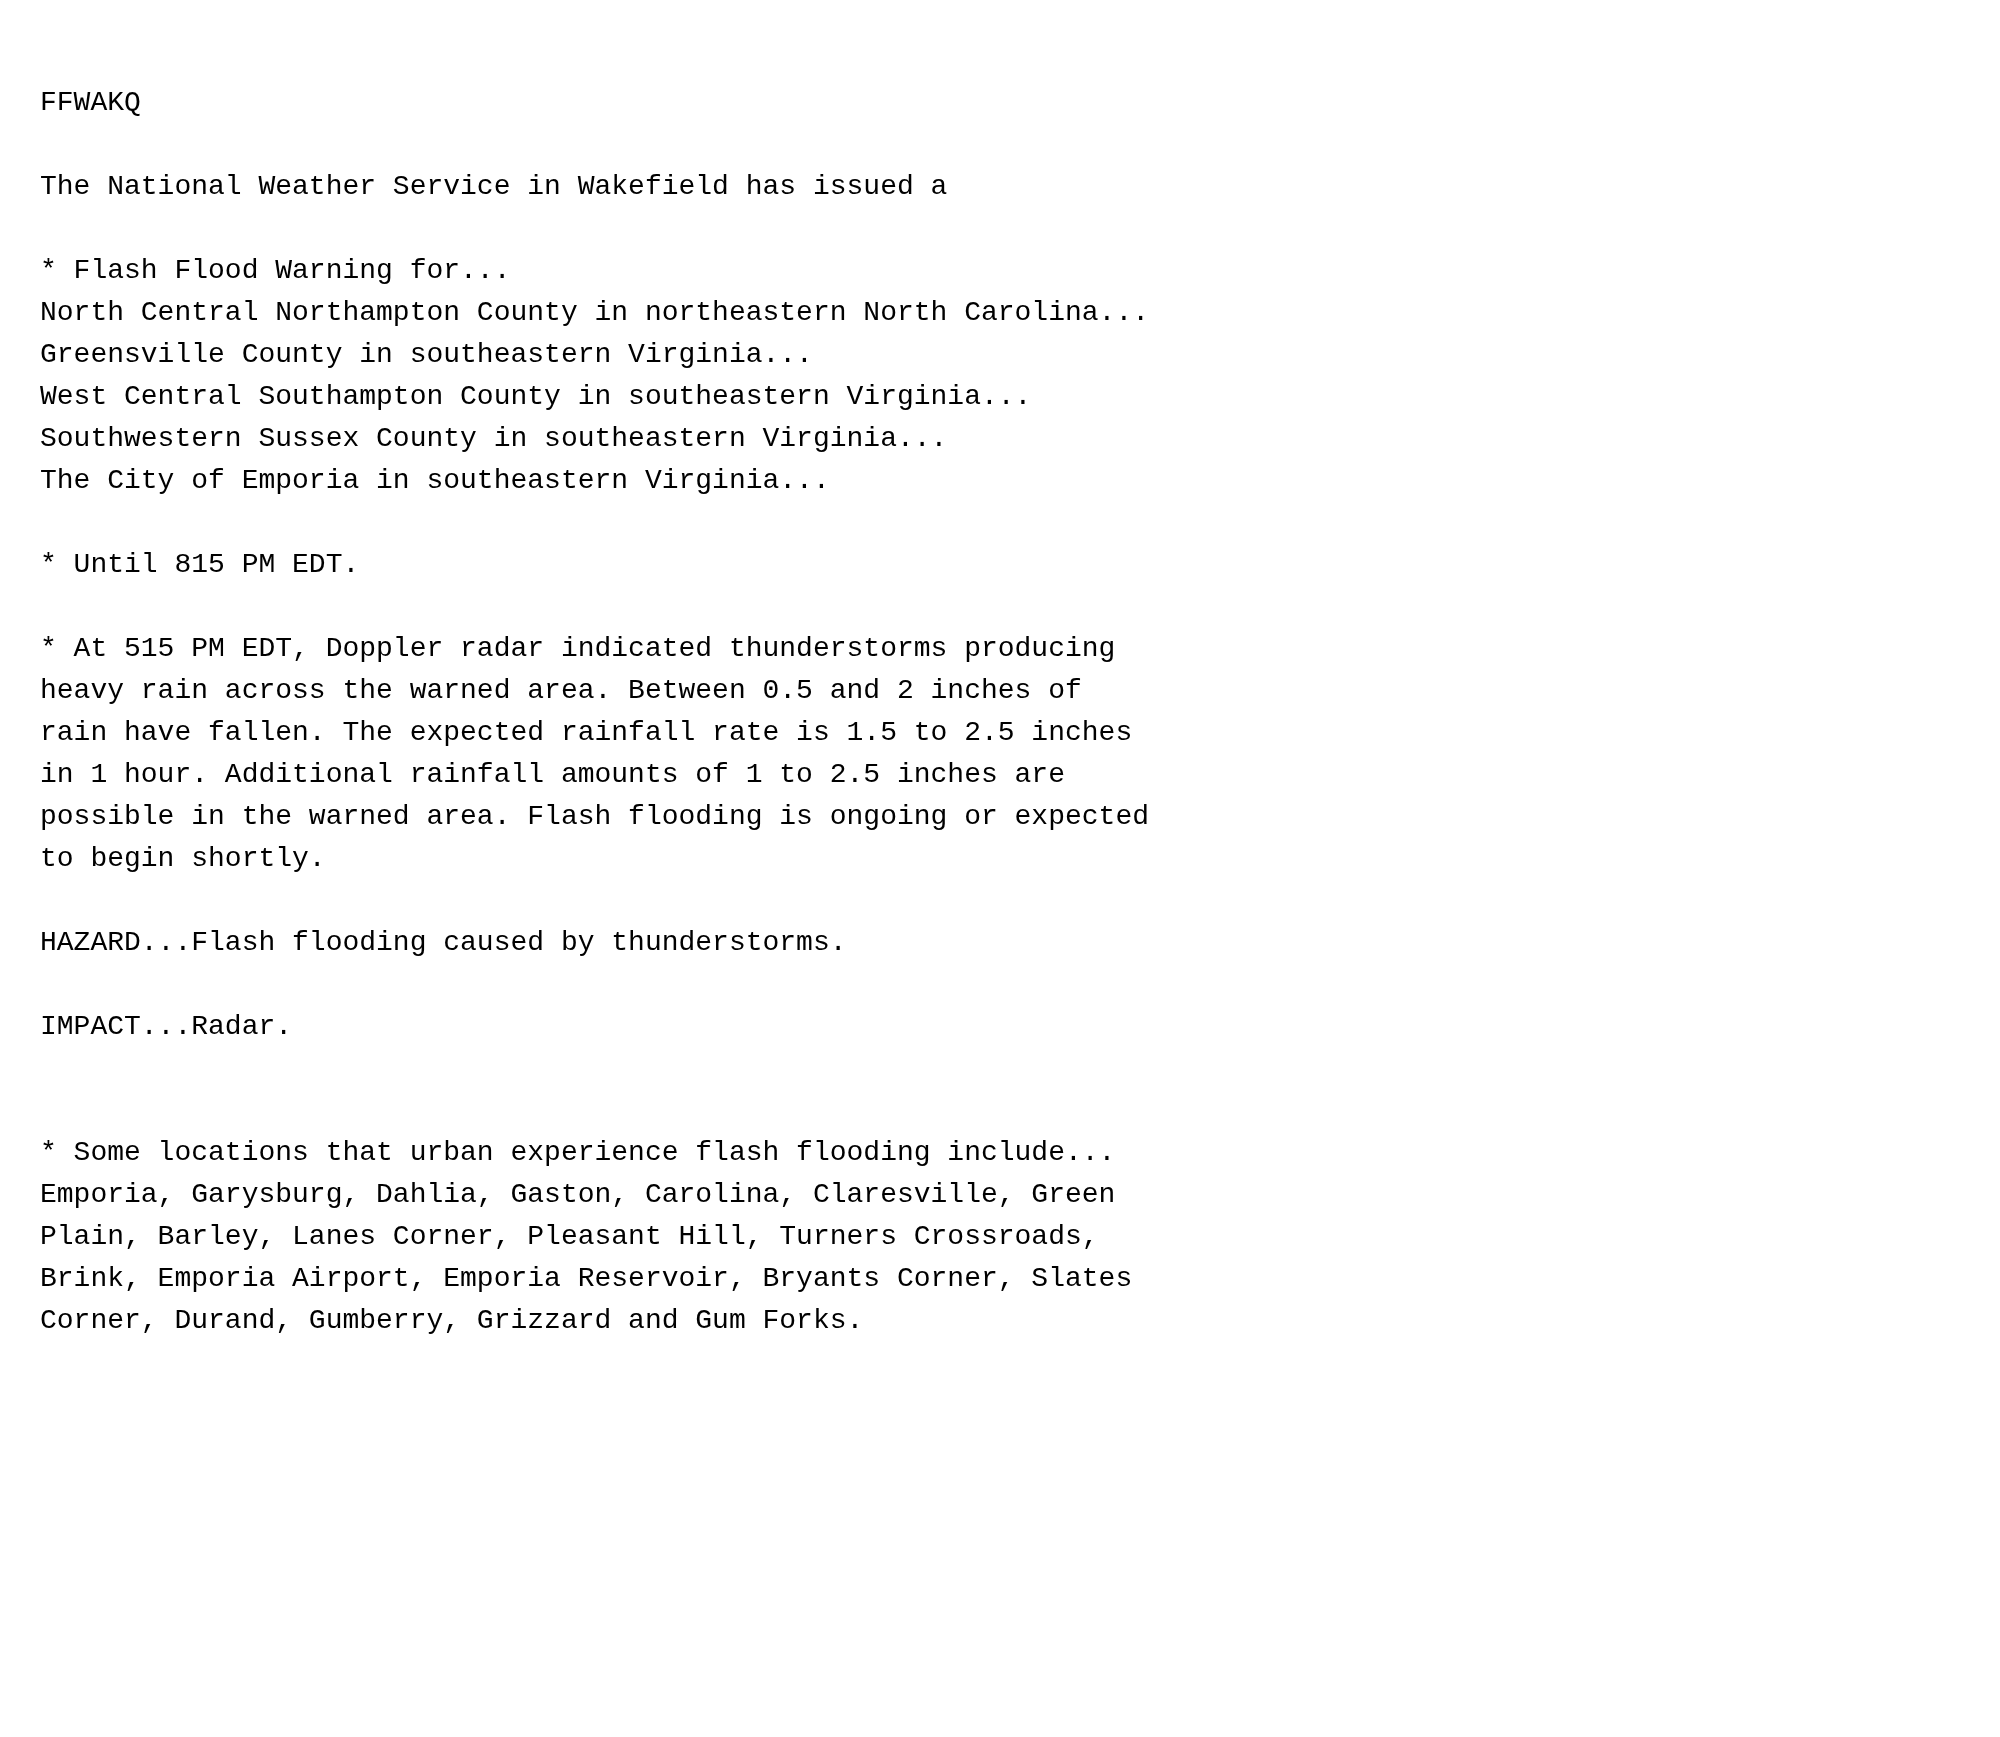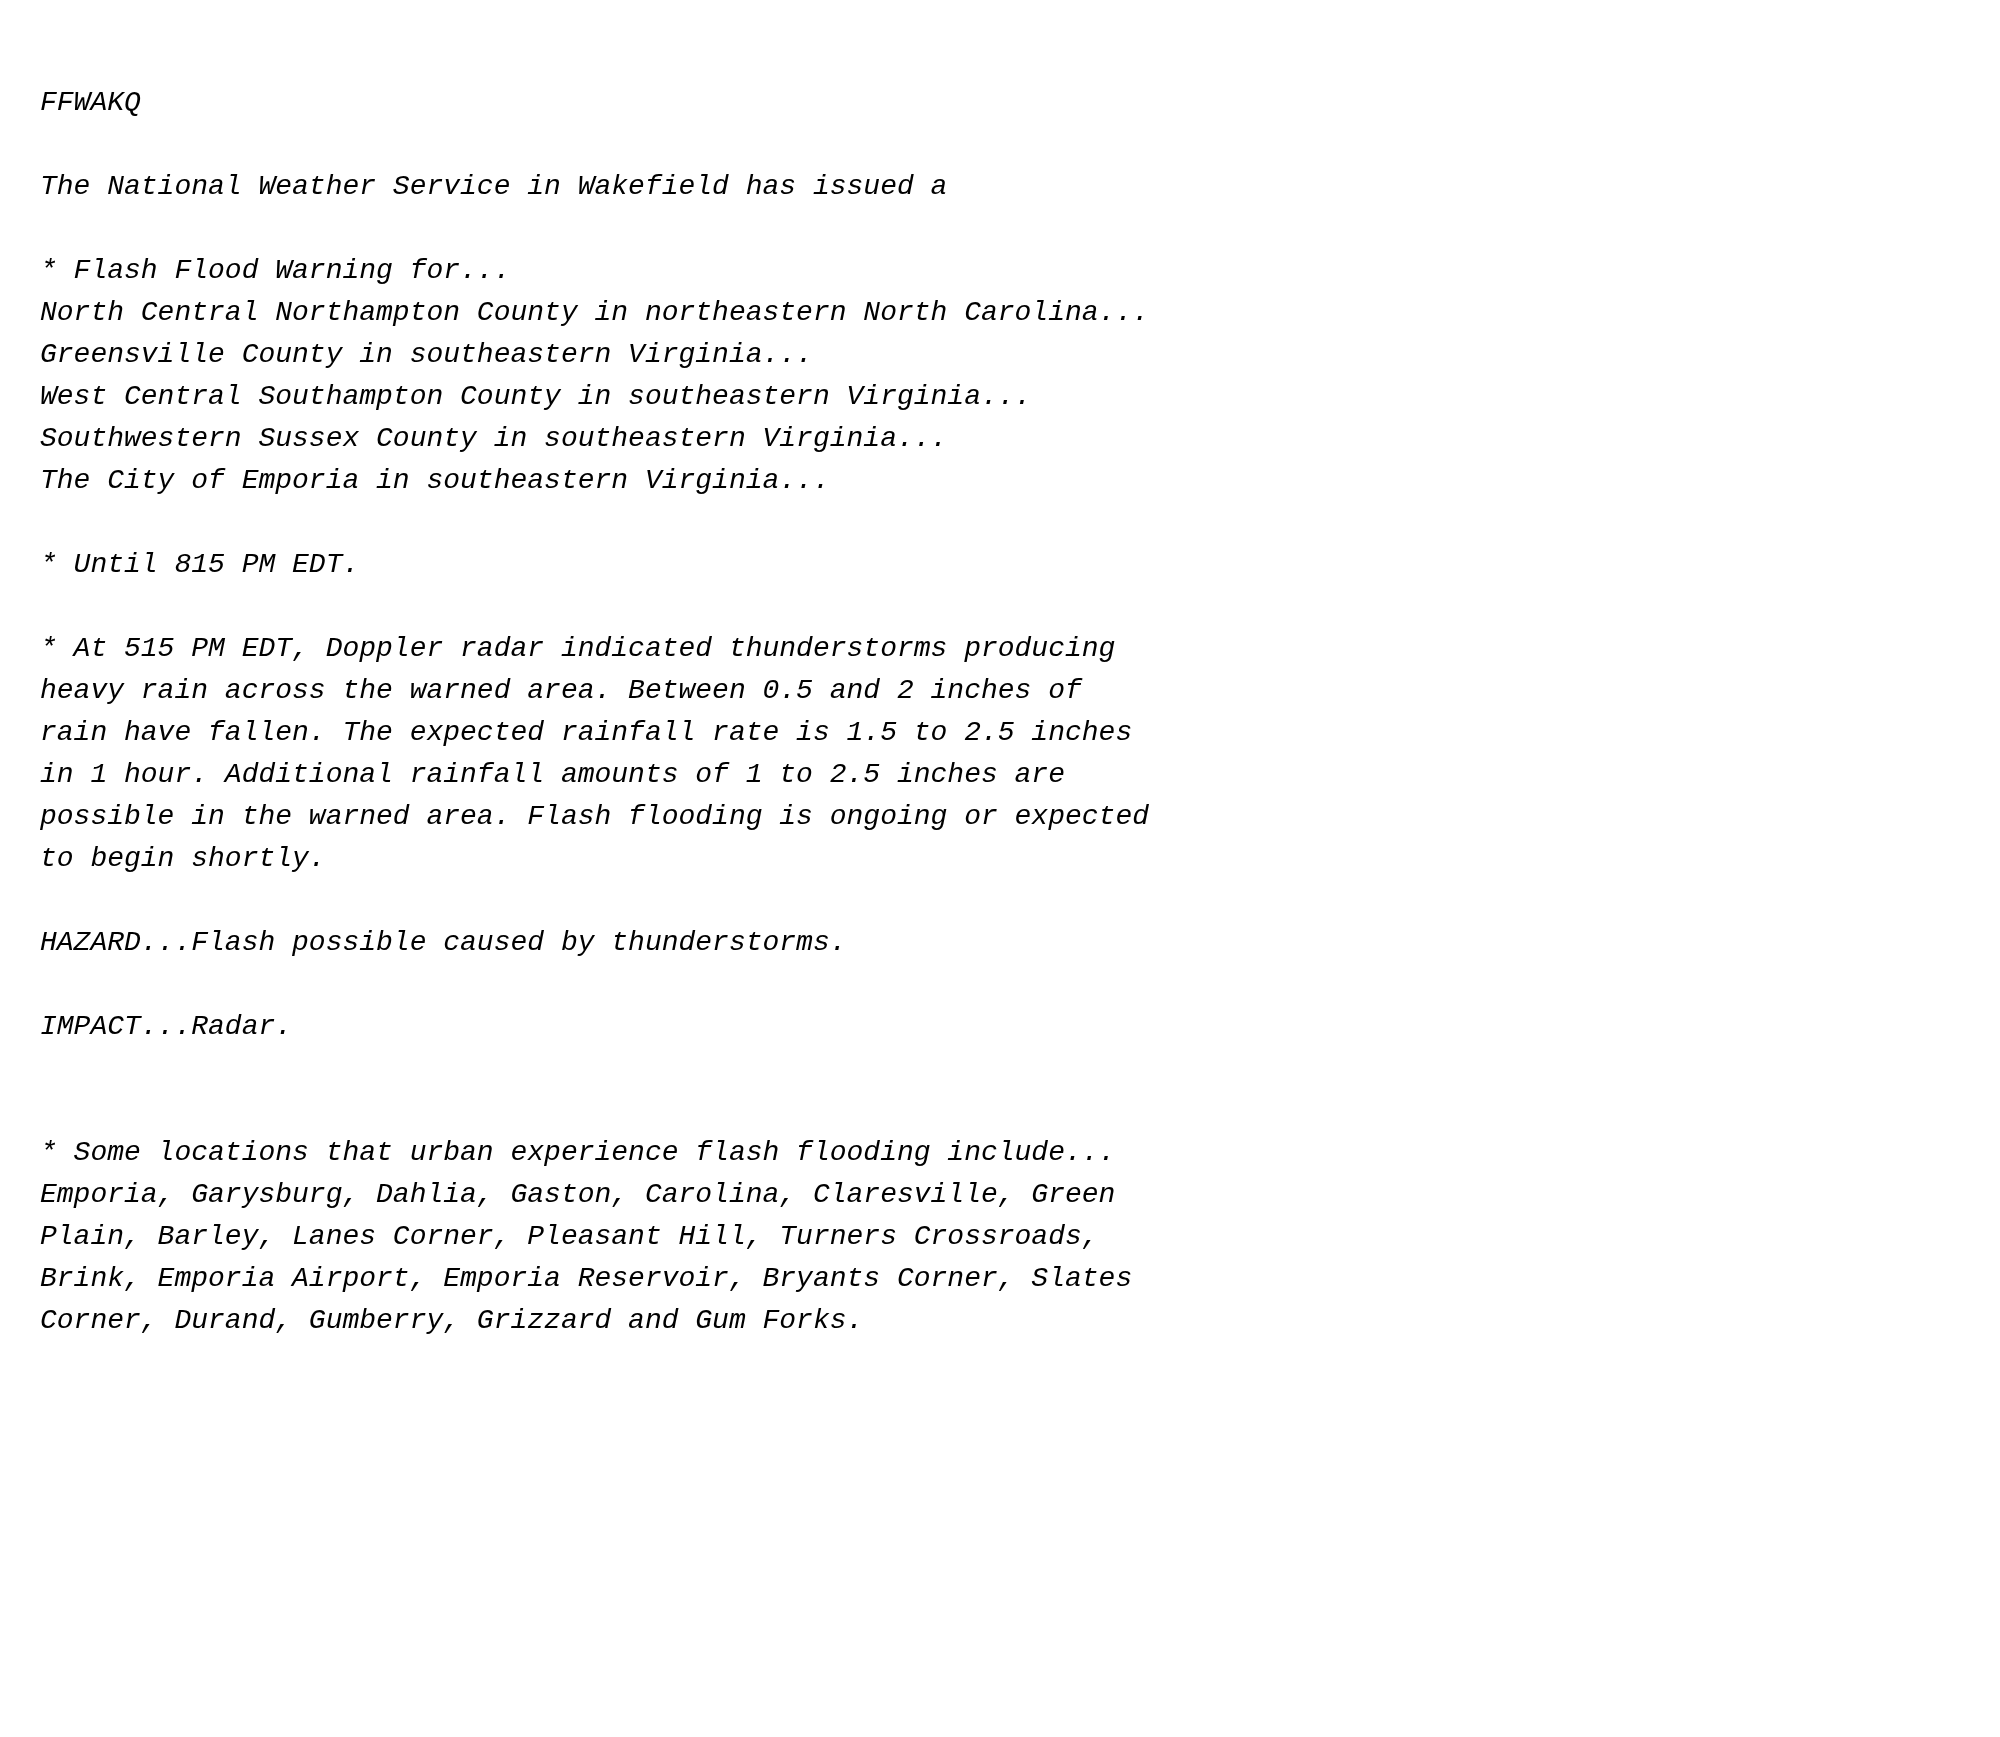--- a/index.html
+++ b/index.html
@@ -14,21 +14,20 @@
       font-size: 28px;
       line-height: 1.5;
       color: #000000;
       padding: 40px 40px;
     }
 
     .content-block {
       white-space: pre-wrap;
       word-wrap: break-word;
       max-width: 1920px;
-      font-style: italic;
     }
 
     .line {
       display: block;
       min-height: 1.5em;
     }
 
     .empty-line {
       display: block;
       height: 1.5em;
@@ -36,16 +35,16 @@
   </style>
 </head>
 <body>
 
 <div class="content-block">
 <span class="line">FFWAKQ</span><span class="empty-line"></span><span class="line">The National Weather Service in Wakefield has issued a</span><span class="empty-line"></span><span class="line">* Flash Flood Warning for...</span><span class="line">North Central Northampton County in northeastern North Carolina...</span><span class="line">Greensville County in southeastern Virginia...</span><span class="line">West Central Southampton County in southeastern Virginia...</span><span class="line">Southwestern Sussex County in southeastern Virginia...</span><span class="line">The City of Emporia in southeastern Virginia...</span><span class="empty-line"></span><span class="line">* Until 815 PM EDT.</span><span class="empty-line"></span><span class="line">* At 515 PM EDT, Doppler radar indicated thunderstorms producing
 heavy rain across the warned area. Between 0.5 and 2 inches of
 rain have fallen. The expected rainfall rate is 1.5 to 2.5 inches
 in 1 hour. Additional rainfall amounts of 1 to 2.5 inches are
 possible in the warned area. Flash flooding is ongoing or expected
-to begin shortly.</span><span class="empty-line"></span><span class="line">HAZARD...Flash possible caused by thunderstorms.</span><span class="empty-line"></span><span class="line">IMPACT...Radar.</span><span class="empty-line"></span><span class="empty-line"></span><span class="line">* Some locations that urban experience flash flooding include...</span><span class="line">Emporia, Garysburg, Dahlia, Gaston, Carolina, Claresville, Green
+to begin shortly.</span><span class="empty-line"></span><span class="line">HAZARD...Flash flooding caused by thunderstorms.</span><span class="empty-line"></span><span class="line">IMPACT...Radar.</span><span class="empty-line"></span><span class="empty-line"></span><span class="line">* Some locations that urban experience flash flooding include...</span><span class="line">Emporia, Garysburg, Dahlia, Gaston, Carolina, Claresville, Green
 Plain, Barley, Lanes Corner, Pleasant Hill, Turners Crossroads,
 Brink, Emporia Airport, Emporia Reservoir, Bryants Corner, Slates
 Corner, Durand, Gumberry, Grizzard and Gum Forks.</span></div>
 
 </body></html>

